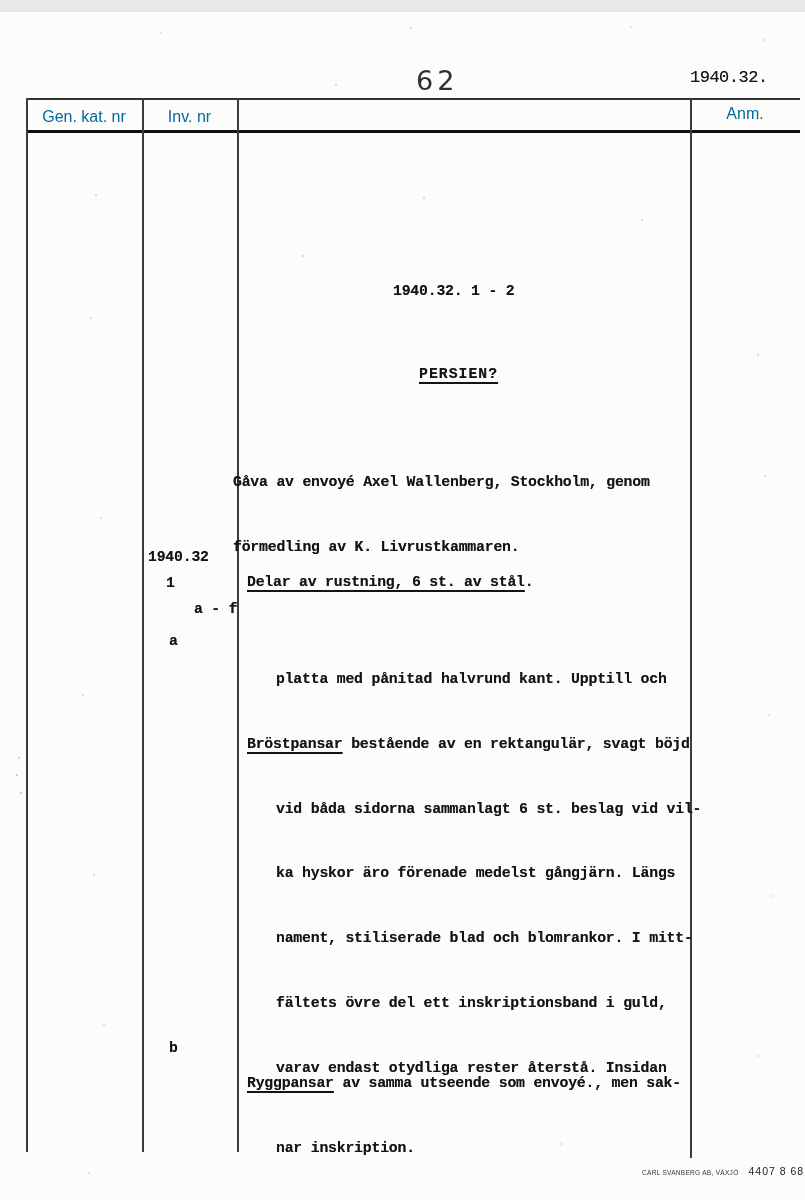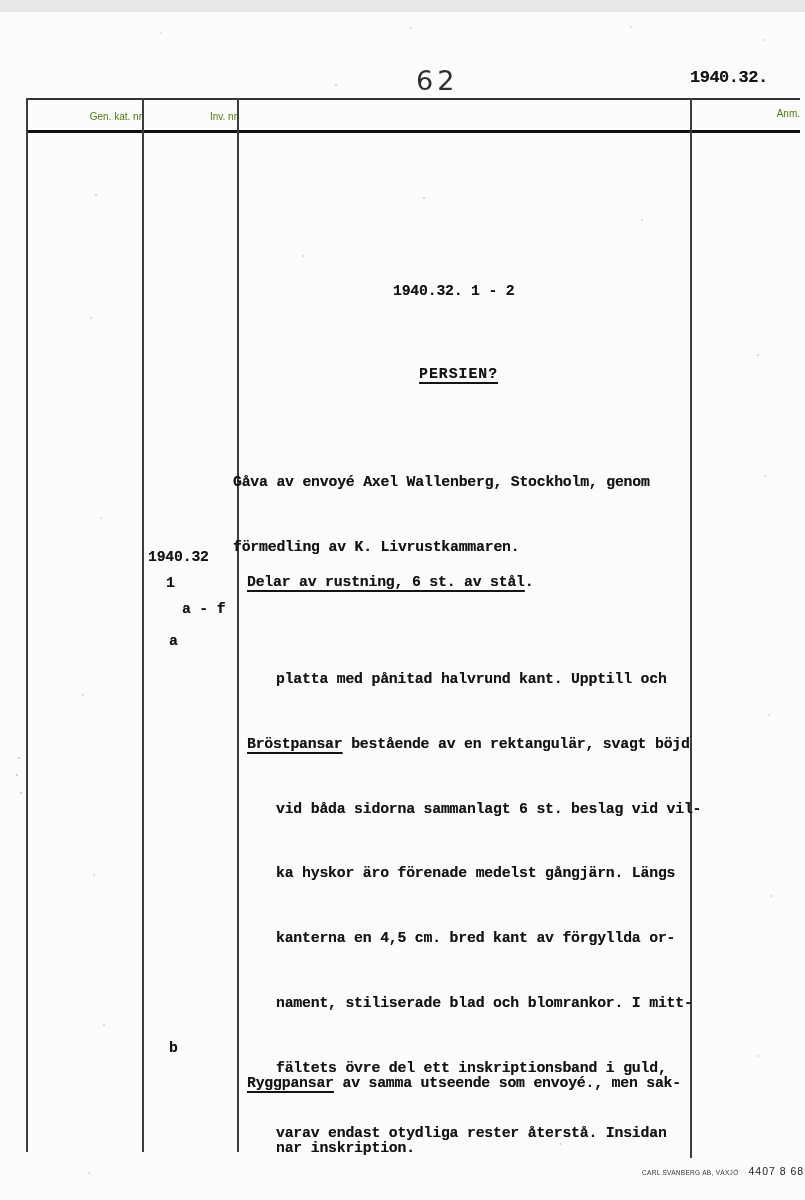--- a/index.html
+++ b/index.html
@@ -20,30 +20,30 @@
     font-size:14.8px;line-height:28.8px;height:28.8px;color:#141414;
     letter-spacing:-0.2px;text-shadow:0 0 0.4px rgba(10,10,10,.55);white-space:pre;
   }
   .para .ind{margin-left:29px;}
   .u{text-decoration:underline;text-decoration-thickness:1.5px;text-underline-offset:3.5px;}
   
   .rule{position:absolute;background:#2c2c2c;}
   .vline{position:absolute;width:2px;background:#3c3c3c;}
   .collabel{
     position:absolute;font-family:"Liberation Sans","DejaVu Sans",sans-serif;
-    font-size:10px;color:#4d7c0f;text-align:right;line-height:14px;
+    font-size:16px;color:#0369a1;text-align:center;line-height:14px;
   }
   .pagenum{
     position:absolute;left:416px;top:53px;
     font-family:"DejaVu Sans",sans-serif;font-weight:400;
     font-size:27px;letter-spacing:4px;color:#2f2f2f;
   }
   .topref{
     position:absolute;left:690px;top:56px;
-    font-family:"Liberation Mono","DejaVu Sans Mono",monospace;font-weight:700;
+    font-family:"Liberation Mono","DejaVu Sans Mono",monospace;font-weight:400;
     font-size:17px;letter-spacing:-0.5px;color:#141414;
     text-shadow:0 0 0.4px rgba(10,10,10,.55);
   }
   .footer{
     position:absolute;left:642px;top:1153px;display:flex;align-items:baseline;gap:10px;
     font-family:"Liberation Sans","DejaVu Sans",sans-serif;color:#333;
   }
   .footer .printer{font-size:6.5px;letter-spacing:0.3px;}
   .footer .formnum{font-size:10.5px;color:#222;letter-spacing:1px;}
   .speckles{
@@ -89,32 +89,31 @@
   <div class="tw" style="left:393px;top:268px;">1940.32. 1 - 2</div>
   <div class="tw u" style="left:419px;top:351px;letter-spacing:1px;">PERSIEN?</div>
 
   <div class="para" style="left:233px;top:420px;">
     <div class="tline">Gåva av envoyé Axel Wallenberg, Stockholm, genom</div>
     <div class="tline">förmedling av K. Livrustkammaren.</div>
   </div>
 
   <div class="tw" style="left:148px;top:534px;">1940.32</div>
   <div class="tw" style="left:166px;top:560px;">1</div>
-  <div class="tw" style="left:138px;top:586px;padding-left:44px;">a - f</div>
+  <div class="tw" style="left:150px;top:586px;padding-left:44px;">a - f</div>
   <div class="tw" style="left:169px;top:618px;">a</div>
   <div class="tw" style="left:169px;top:1025px;">b</div>
 
   <div class="tw" style="left:247px;top:559px;"><span class="u">Delar av rustning, 6 st. av stål</span><span>.</span></div>
 
   <div class="para" style="left:247px;top:617px;">
     <div class="tline ind">platta med pånitad halvrund kant. Upptill och</div>
     <div class="tline"><span class="u">Bröstpansar</span><span> bestående av en rektangulär, svagt böjd</span></div>
     <div class="tline ind">vid båda sidorna sammanlagt 6 st. beslag vid vil-</div>
     <div class="tline ind">ka hyskor äro förenade medelst gångjärn. Längs</div>
-    <div class="tline ind">kanterna en 4,5 cm. bred kant av förgyllda or-</div>
     <div class="tline ind">nament, stiliserade blad och blomrankor. I mitt-</div>
     <div class="tline ind">fältets övre del ett inskriptionsband i guld,</div>
     <div class="tline ind">varav endast otydliga rester återstå. Insidan</div>
     
     
     
     
     
     
   </div>

